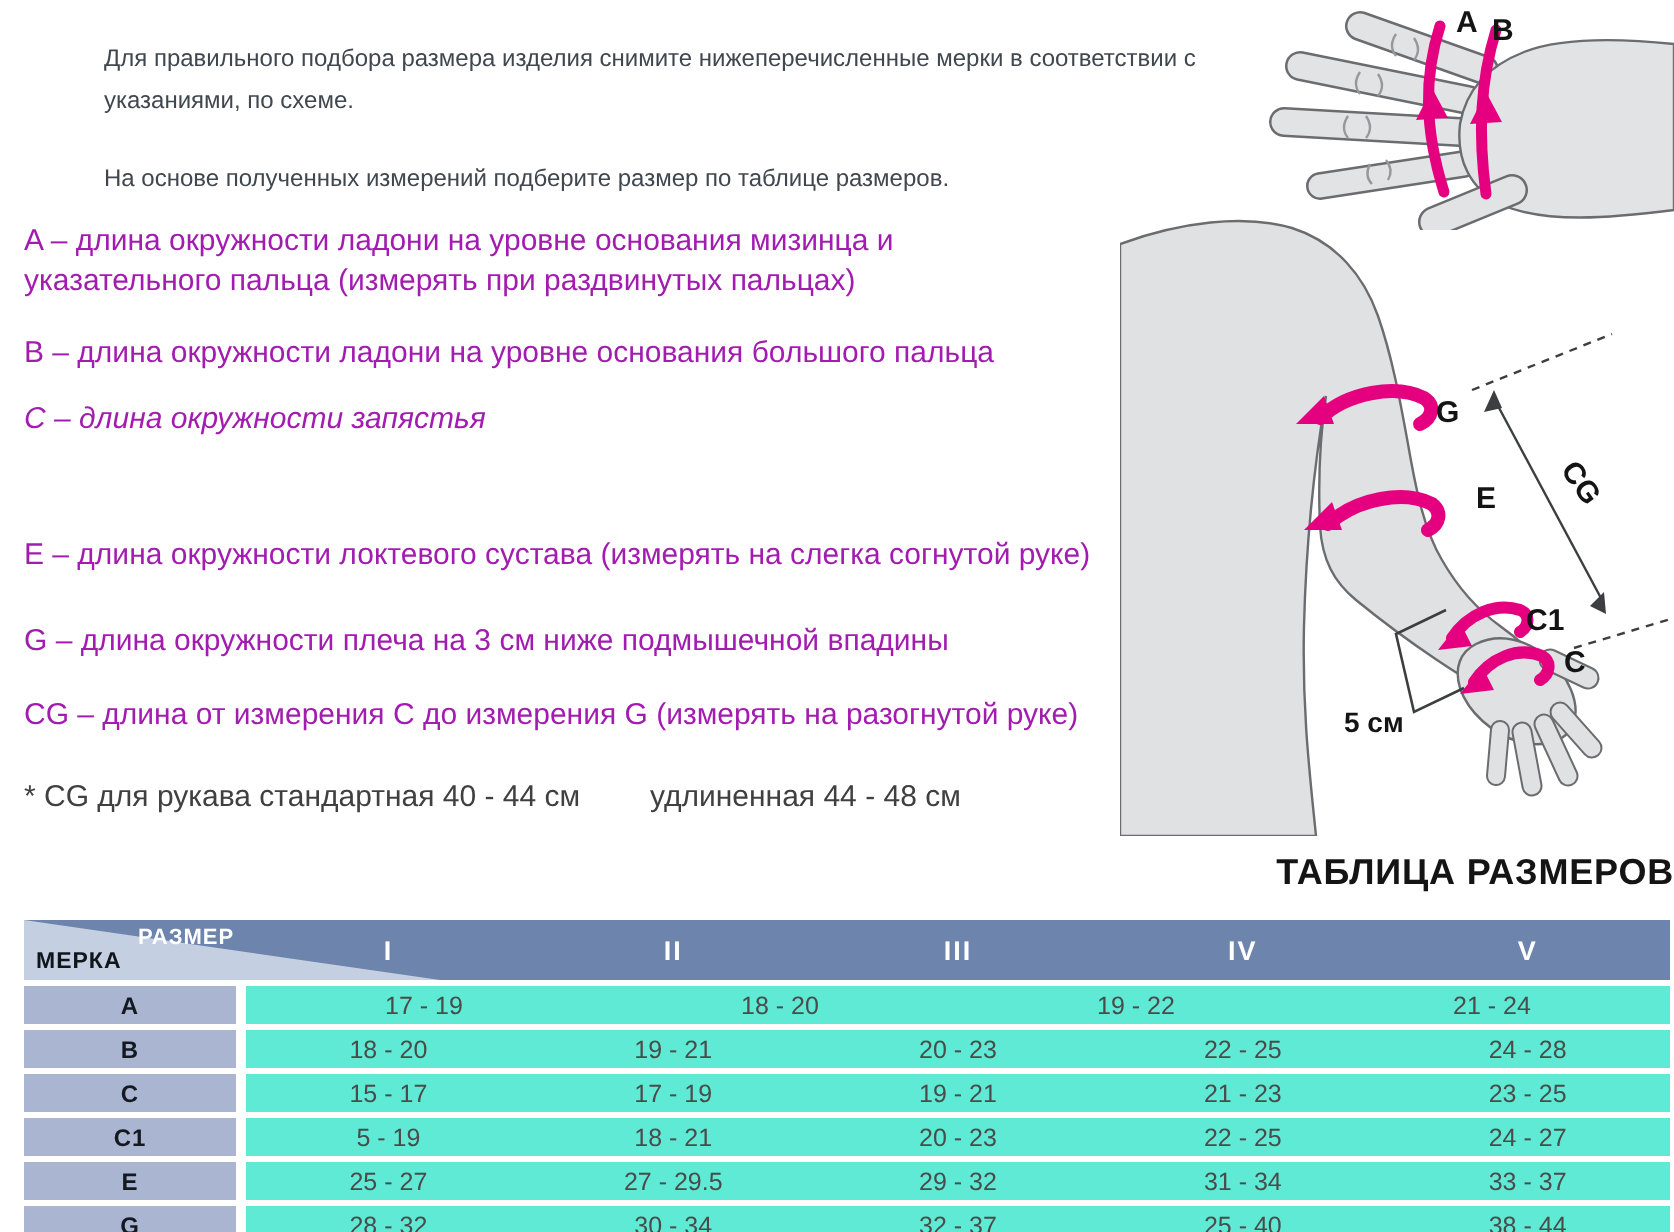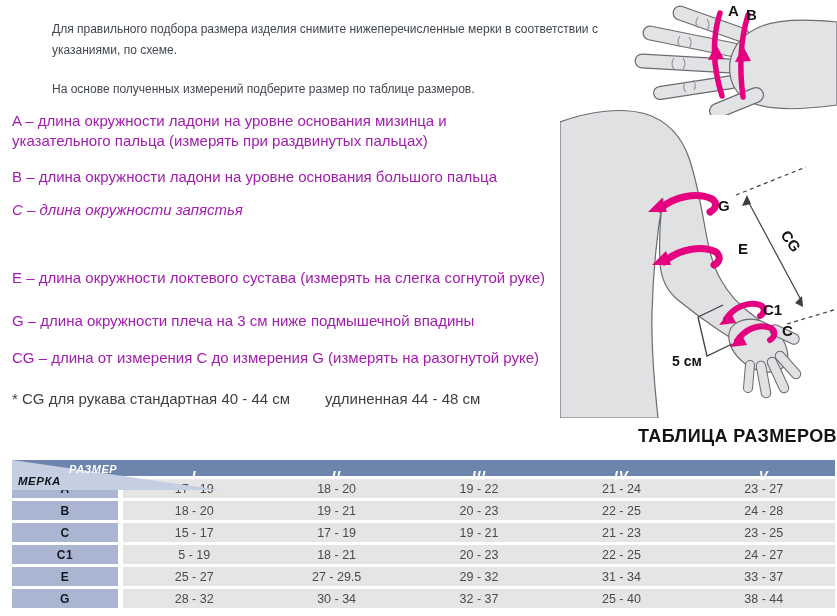--- a/index.html
+++ b/index.html
@@ -10,33 +10,33 @@
   .p2{top:67px;width:600px;}
   .mitem{position:absolute;left:12px;font-size:15px;line-height:20px;color:#a21caf;}
   .m0{top:111px;width:495px;}
   .m1{top:167px;}  .m2{top:200px;font-style:italic;}  .m3{top:239px;}
   .m4{top:268px;}  .m5{top:311px;}  .m6{top:348px;}
   .note{position:absolute;left:12px;top:390px;width:813px;font-size:15px;color:#404040;}
   .note-right{position:absolute;left:313px;top:0;}
   .tbl-title{position:absolute;top:426px;left:0;width:100%;text-align:right;
              font-size:18px;font-weight:bold;color:#141414;letter-spacing:.4px;}
   .tbl{position:absolute;left:12px;top:460px;width:823px;}
-  .thead{position:relative;height:16px;background:#6d84ad;font-style:italic;}
+  .thead{position:relative;height:30px;background:#6d84ad;}
   .corner{position:absolute;left:0;top:0;width:208px;height:30px;}
   .corner-tri{position:absolute;left:0;top:0;width:208px;height:30px;background:#c5cfe2;
               clip-path:polygon(0 0,100% 100%,0 100%);}
   .corner-top{position:absolute;left:57px;top:3px;color:#fff;font-size:11px;font-weight:bold;letter-spacing:.5px;}
   .corner-bottom{position:absolute;left:6px;top:15px;color:#10151c;font-size:11.5px;font-weight:bold;letter-spacing:.5px;}
   .hcols{position:absolute;left:111px;right:0;top:0;height:30px;display:flex;}
   .hcol{flex:1;display:flex;align-items:center;justify-content:center;
         color:#ffffff;font-weight:bold;font-size:13.5px;letter-spacing:1px;}
   .trow{display:flex;height:19px;margin-top:3px;}
   .rlabel{width:106px;background:#a9b5d1;color:#14181f;font-weight:bold;font-size:12px;
           display:flex;align-items:center;justify-content:center;letter-spacing:.5px;}
-  .rvals{flex:1;margin-left:5px;background:#e5e5e5;display:flex;text-align:right;}
+  .rvals{flex:1;margin-left:5px;background:#5eead4;display:flex;text-align:right;}
   .cell{flex:1;display:flex;align-items:center;justify-content:center;color:#4b4b4b;font-size:12.5px;}
   .hand-svg{position:absolute;left:630px;top:0;}
   .arm-svg{position:absolute;left:560px;top:108px;}
   svg text{font-family:"Liberation Sans", sans-serif;font-weight:bold;fill:#141414;}
 </style>
 </head>
 <body>
 
 <div class="page">
 
@@ -73,21 +73,20 @@
       </div>
     </div>
 
     <div class="trow">
       <div class="rlabel">A</div>
       <div class="rvals">
         <div class="cell">17 - 19</div>
         <div class="cell">18 - 20</div>
         <div class="cell">19 - 22</div>
         <div class="cell">21 - 24</div>
-        <div class="cell">23 - 27</div>
       </div>
     </div>
     <div class="trow">
       <div class="rlabel">B</div>
       <div class="rvals">
         <div class="cell">18 - 20</div>
         <div class="cell">19 - 21</div>
         <div class="cell">20 - 23</div>
         <div class="cell">22 - 25</div>
         <div class="cell">24 - 28</div>

